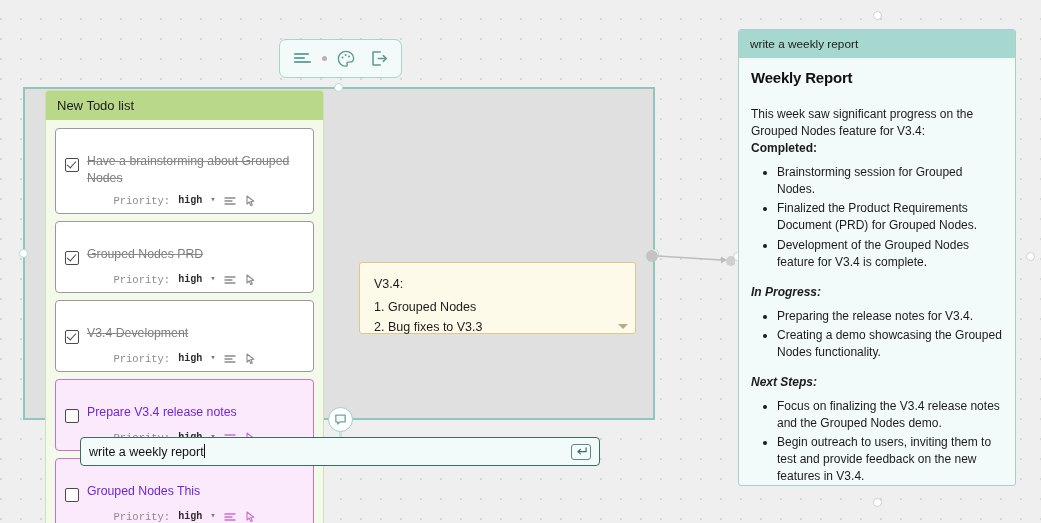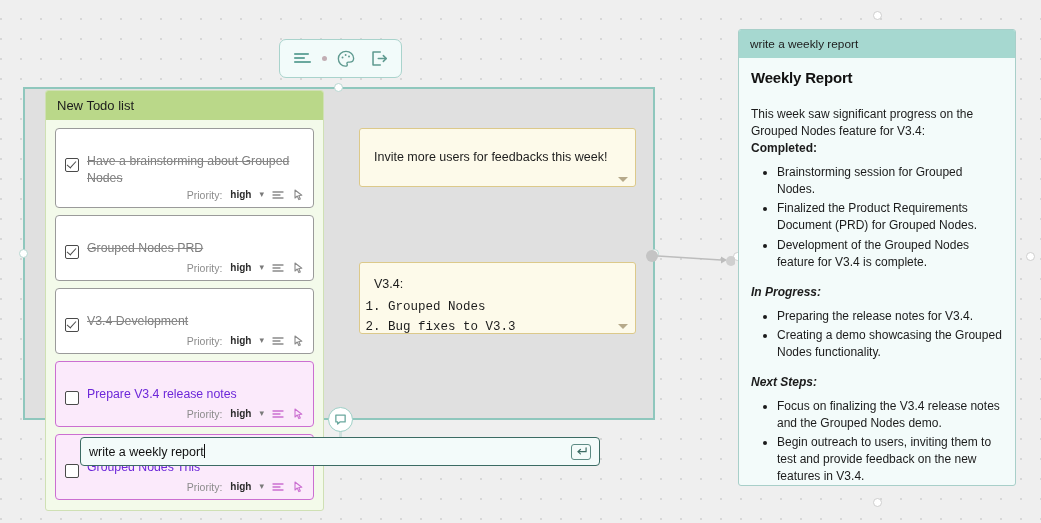--- a/index.html
+++ b/index.html
@@ -139,24 +139,25 @@
     padding-top: 1px;
   }
   .todo-item.done .todo-text {
     color: #7d7d7d;
     text-decoration: line-through;
     text-decoration-color: #8a8a8a;
   }
   .todo-meta {
     display: flex;
     align-items: center;
-    justify-content: flex-end;
+    justify-content: center;
     gap: 8px;
-    margin-top: 1px;
+    margin-top: 7px;
     height: 15px;
+    font-family: Liberation Mono, monospace;
   }
   .prio-label { font-size: 10.5px; color: #8c8c8c; }
   .prio-val { font-size: 10px; color: #2b2b2b; font-weight: bold; }
   .chev { font-size: 9px; color: #7a7a7a; line-height: 1; }
   .mini-ico { display: flex; align-items: center; }
   .todo-item.open .prio-val { color: #2b2b2b; }
 
   
   .sticky {
     position: absolute;
@@ -172,21 +173,21 @@
   #sticky-2 { left: 359px; top: 262px; width: 277px; height: 72px; }
   .sticky .caret {
     position: absolute;
     right: 7px; bottom: 4px;
     width: 0; height: 0;
     border-left: 5px solid transparent;
     border-right: 5px solid transparent;
     border-top: 5px solid #b6a98a;
   }
   .sticky-list { margin: 4px 0 0 14px; }
-  .sticky-list li { margin-bottom: 1px; font-family: Liberation Mono, monospace; }
+  .sticky-list li { margin-bottom: 1px; }
 
   
   #connector { position: absolute; left: 645px; top: 245px; }
 
   
   #report {
     position: absolute;
     left: 738px; top: 29px;
     width: 278px; height: 457px;
     background: #f3fbfa;
@@ -446,24 +447,20 @@
             <svg width="11" height="12" viewBox="0 0 11 12">
                 <path d="M2 1 L2 9 L4.3 7 L5.8 10.6 L7.3 10 L5.8 6.5 L8.8 6.3 Z" fill="none" stroke="#cb6fd1" stroke-width="1.1" stroke-linejoin="round"></path>
               </svg>
           </span>
         </div>
       </div>
 
     </div>
   </div>
 
-  <div id="sticky-1" class="sticky">
-    <span>Invite more users for feedbacks this week!</span>
-    <span class="caret"></span>
-  </div>
 
   <div id="sticky-2" class="sticky">
     <div>V3.4:</div>
     <ol class="sticky-list">
       <li>Grouped Nodes</li>
       <li>Bug fixes to V3.3</li>
     </ol>
     <span class="caret"></span>
   </div>
 

